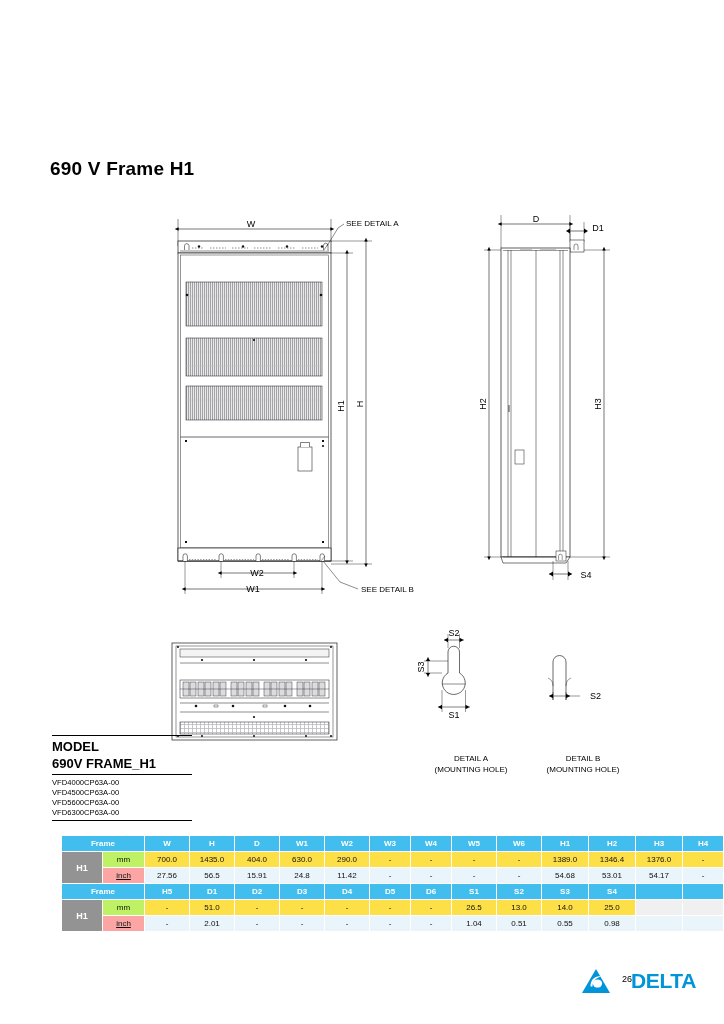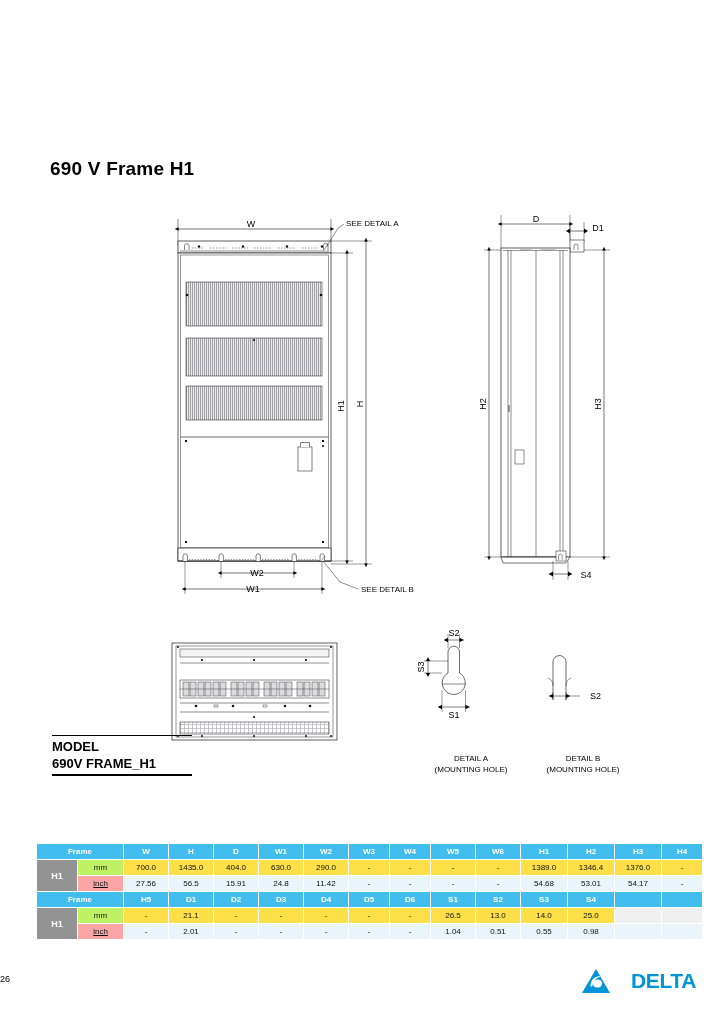--- a/index.html
+++ b/index.html
@@ -28,44 +28,43 @@
     position:absolute; left:52px; top:735px; width:140px;
     font-size:7.6px; line-height:1.32;
   }
   .model-block .rule{ border-top:1px solid #000; }
   .model-block .hdr{ font-weight:bold; padding:2px 0 2px 0; font-size:13px; }
   .model-block .models{ padding:3px 0 2px 0; }
   .model-block .models div{ white-space:nowrap; }
 
   
   .spec-table{
-    position:absolute; left:36px; top:835px;
+    position:absolute; left:61px; top:835px;
     border-collapse:separate; border-spacing:1px;
     font-size:8px;
-    margin-top:8px;
   }
   .spec-table td{
     height:15px; padding:0 2px;
     text-align:center; vertical-align:middle;
     white-space:nowrap;
   }
   .th{ background:#41bdee; color:#ffffff; font-weight:bold; }
   .frame-head{ background:#41bdee; color:#ffffff; font-weight:bold; }
   .frame-cell{ background:#939393; color:#ffffff; font-weight:bold; font-size:9px; }
   .unit-mm{ background:#bef264; color:#111; text-align:right; padding-right:6px; }
   .unit-in{ background:#fca5a5; color:#111; text-align:right; padding-right:6px;text-decoration:underline; }
   .val-mm{ background:#fde047; color:#111; }
   .val-in{ background:#eaf4fb; color:#111; }
   .blank-mm{ background:#f0f0f0; }
   .blank-in{ background:#eaf4fb; }
 
   
   .page-num{
-    position:absolute; left:0; top:974px; width:724px;
-    text-align:left; font-size:9px;
+    position:absolute; left:0; top:974px; width:632px;
+    text-align:right; font-size:9px;
   }
   .logo{
     position:absolute; right:28px; top:968px;
     display:flex; align-items:center; gap:20px;
   }
   .logo-text{
     font-size:21px; font-weight:bold; letter-spacing:-.4px;
     color:#0094d9; font-family:"Liberation Sans", sans-serif;
   }
 </style>
@@ -406,20 +405,26 @@
 </svg>
 </div>
 
 <div class="model-block">
   <div class="rule"></div>
   <div class="hdr">
     <div>MODEL</div>
     <div>690V FRAME_H1</div>
   </div>
   <div class="rule"></div>
+  <div class="models">
+    <div>VFD4000CP63A-00</div>
+    <div>VFD4500CP63A-00</div>
+    <div>VFD5600CP63A-00</div>
+    <div>VFD6300CP63A-00</div>
+  </div>
   <div class="rule"></div>
 </div>
 
 <table class="spec-table">
   <tbody>
 
     <tr>
       <td class="frame-head" colspan="2" style="width:86px">Frame</td>
       <td class="th" style="width:44px">W</td>
       <td class="th" style="width:44px">H</td>
@@ -485,21 +490,21 @@
       <td class="th">S3</td>
       <td class="th">S4</td>
       <td class="th"></td>
       <td class="th"></td>
     </tr>
 
     <tr>
       <td class="frame-cell" rowspan="2">H1</td>
       <td class="unit-mm">mm</td>
       <td class="val-mm">-</td>
-      <td class="val-mm">21.1</td>
+      <td class="val-mm">51.0</td>
       <td class="val-mm">-</td>
       <td class="val-mm">-</td>
       <td class="val-mm">-</td>
       <td class="val-mm">-</td>
       <td class="val-mm">-</td>
       <td class="val-mm">26.5</td>
       <td class="val-mm">13.0</td>
       <td class="val-mm">14.0</td>
       <td class="val-mm">25.0</td>
       <td class="blank-mm"></td>

